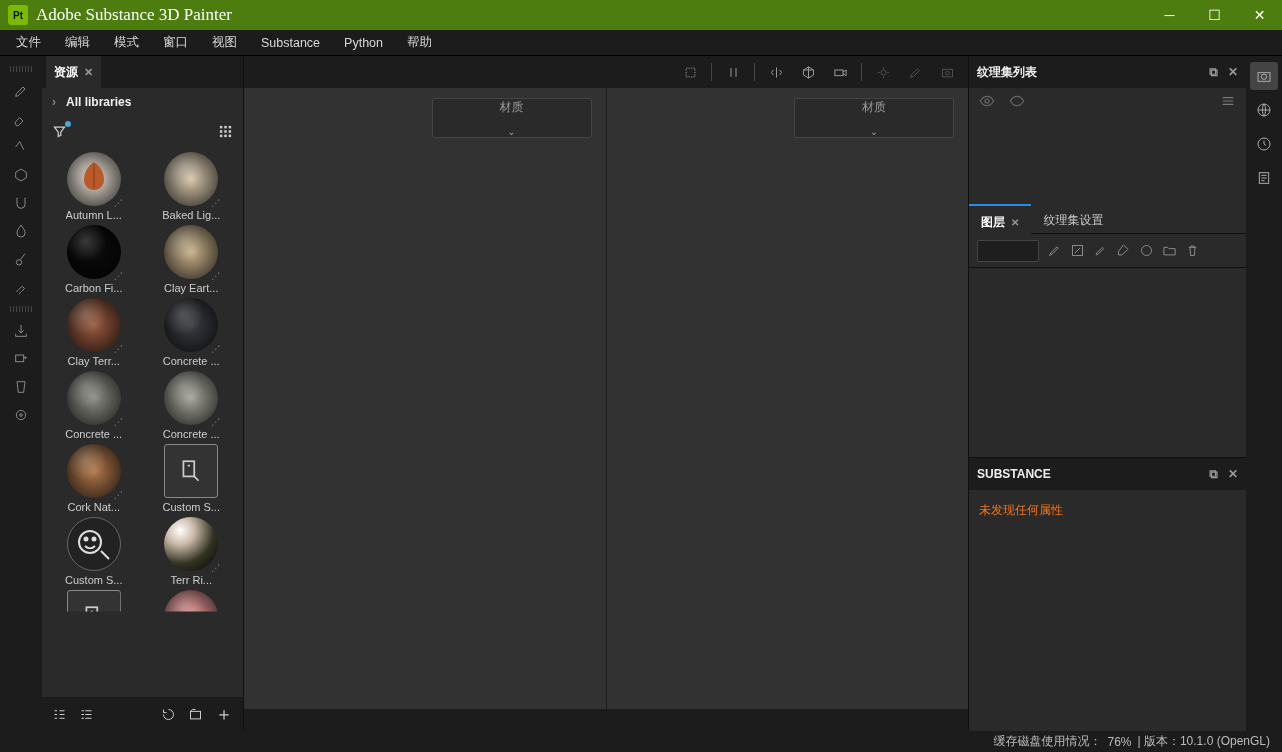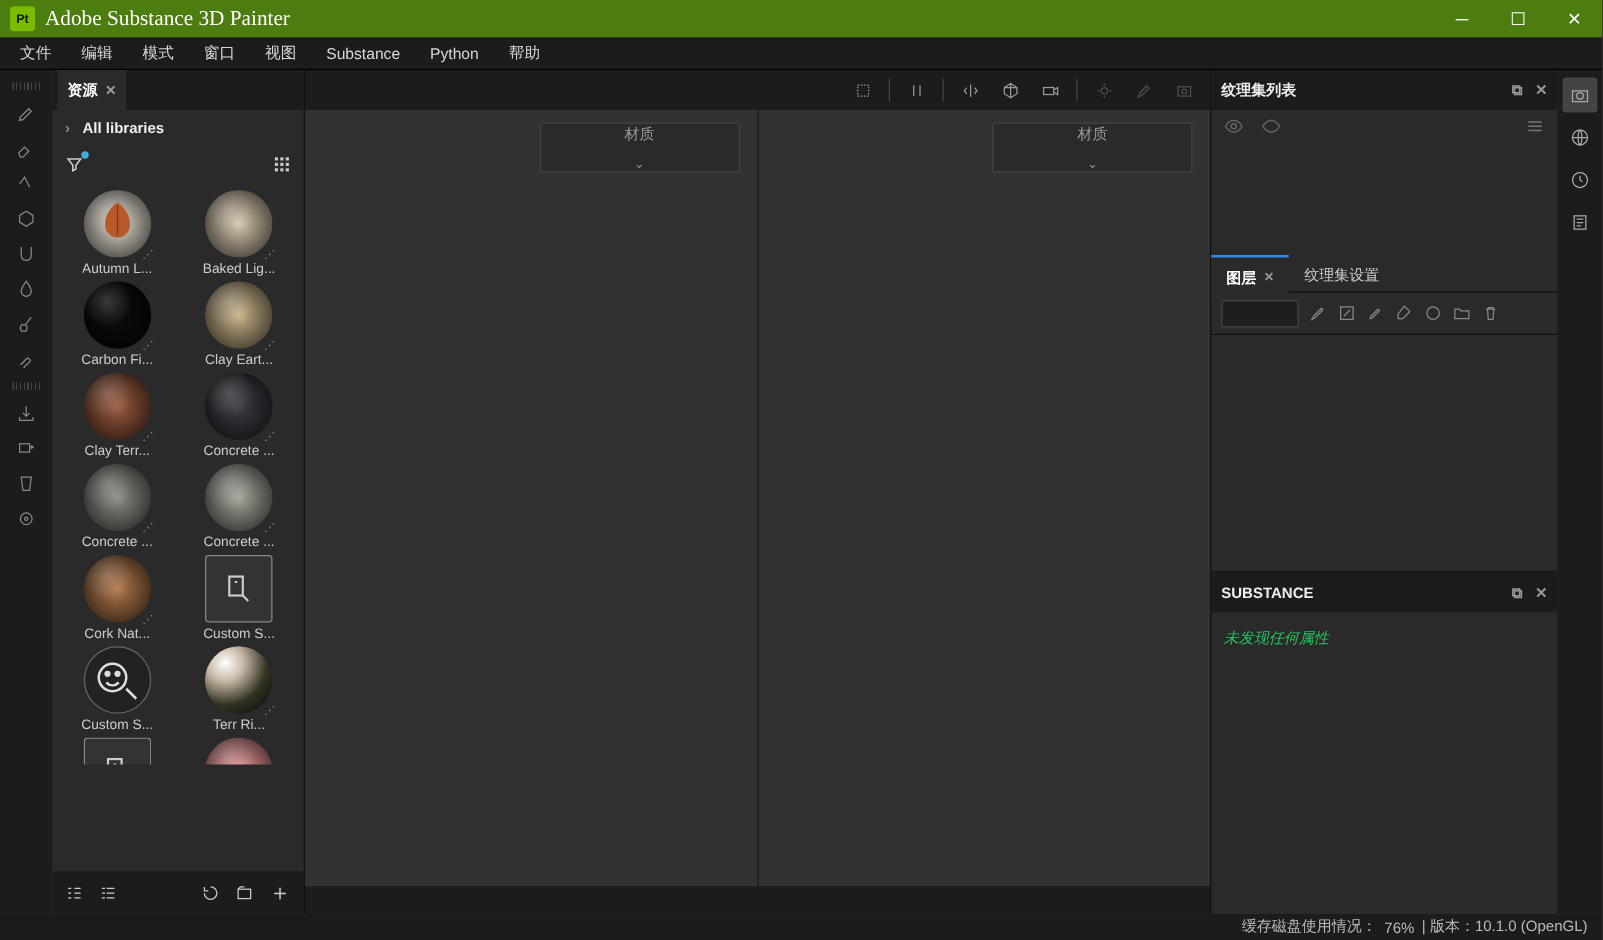--- a/index.html
+++ b/index.html
@@ -64,21 +64,21 @@
 .rpanel .eyes .l{display:flex;gap:14px;}
 .rpanel .texset{flex:0 0 90px;}
 .rpanel .layer-tabs{height:30px;display:flex;border-bottom:1px solid #111;}
 .rpanel .layer-tabs .lt{padding:16px 12px;display:flex;align-items:center;gap:6px;color:#ccc;}
 .rpanel .layer-tabs .lt.active{border-top:2px solid #2d8ceb;background:#2a2a2a;color:#fff;font-weight:bold;}
 .rpanel .layer-tools{height:34px;display:flex;align-items:center;gap:8px;padding:0 8px;border-bottom:1px solid #111;}
 .rpanel .layer-tools .blend{width:62px;height:22px;background:#1e1e1e;border:1px solid #444;border-radius:2px;}
 .rpanel .layer-tools svg{width:15px;height:15px;stroke:#888;fill:none;stroke-width:1.6;}
 .rpanel .layer-body{flex:1;}
 .rpanel .props{border-top:1px solid #111;}
-.rpanel .props .msg{padding:12px 10px;color:#22c55e;font-style:italic;}
+.rpanel .props .msg{padding:12px 10px;color:#f97316;}
 .rpanel .props-body{height:200px;}
 
 .statusbar{height:21px;background:#1c1c1c;display:flex;align-items:center;justify-content:flex-end;padding:0 12px;gap:6px;color:#bbb;font-size:12px;}
 svg{display:block;}
 </style>
 </head>
 <body>
 
 <div class="titlebar">
   <div class="logo">Pt</div>

